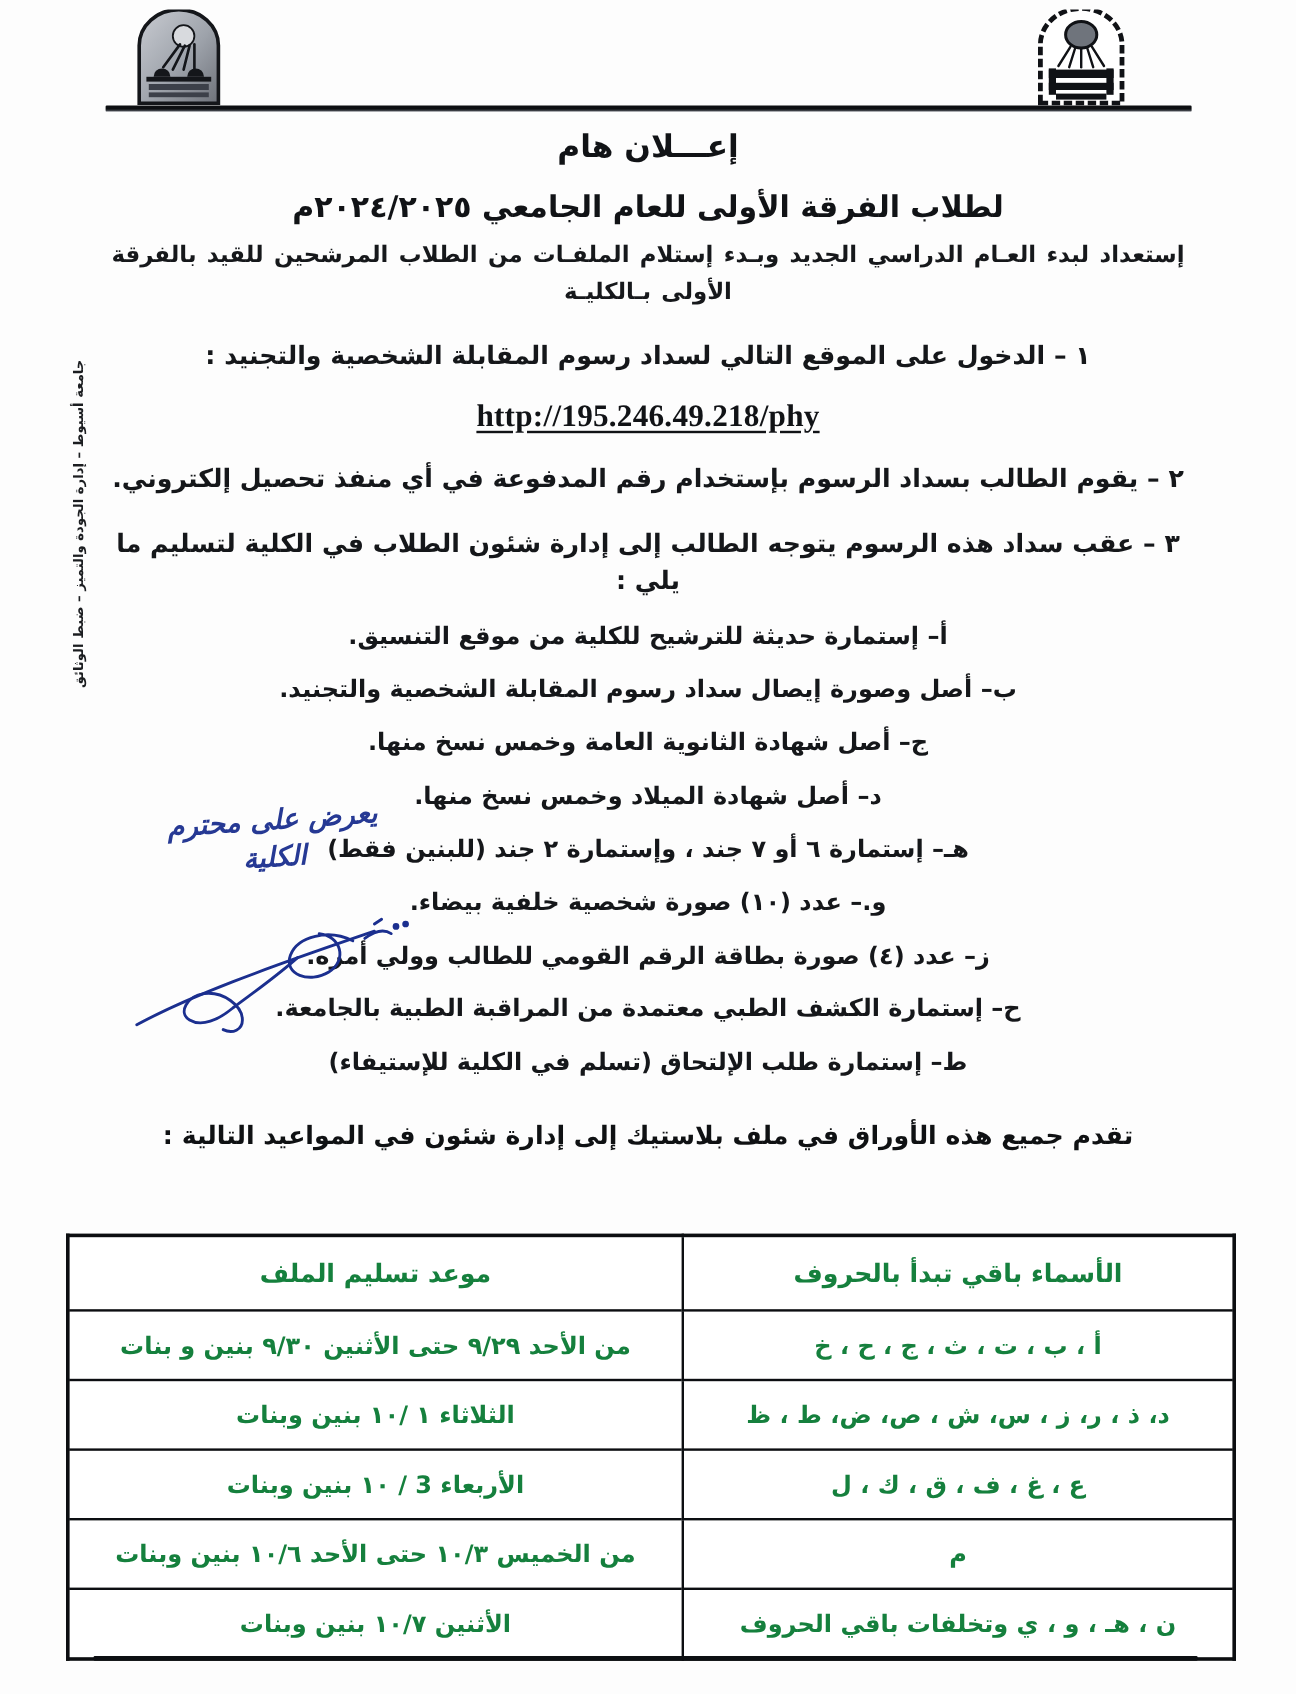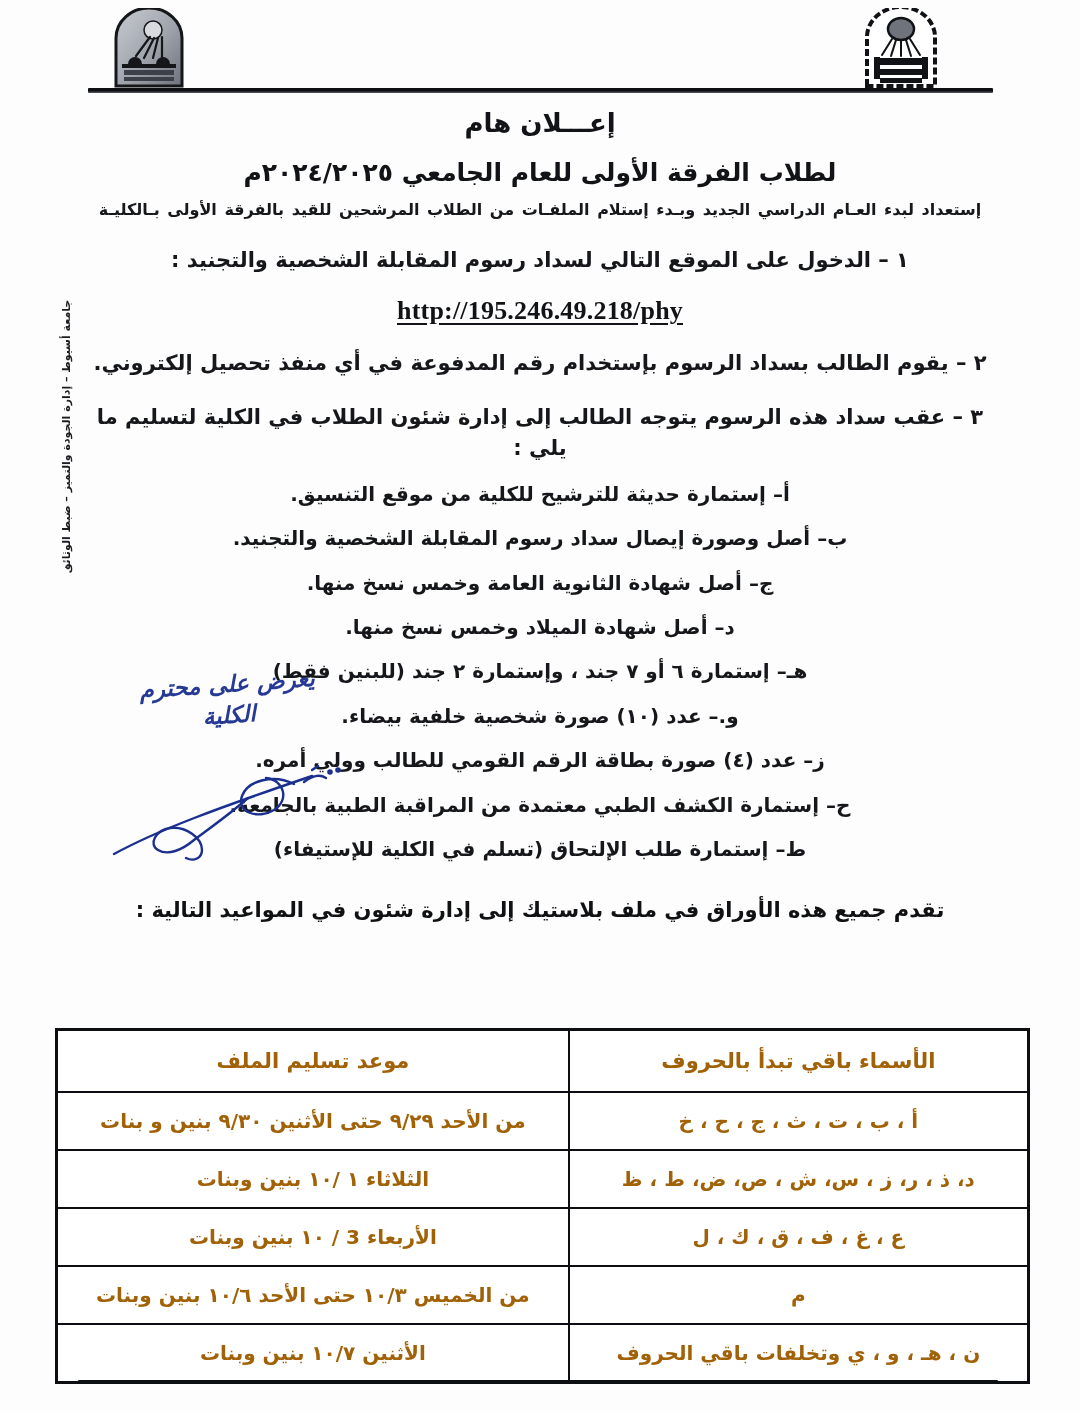--- a/index.html
+++ b/index.html
@@ -82,21 +82,21 @@
     color: #111316;
   }
   .doc-subtitle {
     font-size: 25px;
     font-weight: 700;
     margin: 14px 0 10px 0;
     color: #111316;
   }
 
   .intro {
-    font-size: 16px;
+    font-size: 19px;
     font-weight: 700;
     line-height: 1.62;
     color: #16181b;
     margin: 6px 0 4px 0;
     word-spacing: 2px;
   }
   .intro-line2 { text-align: center; }
 
   .num-item {
     font-size: 21px;
@@ -160,21 +160,21 @@
     background: #ffffff;
     table-layout: fixed;
   }
   table.schedule th,
   table.schedule td {
     border: 2px solid #0c0e11;
     height: 52px;
     padding: 2px 26px;
     font-size: 20px;
     font-weight: 700;
-    color: #a16207;
+    color: #15803d;
     text-align: center;
     vertical-align: middle;
     line-height: 1.25;
   }
   table.schedule thead th {
     height: 56px;
     font-size: 21px;
     letter-spacing: 0.2px;
   }
   .col-letters { width: 47%; }

